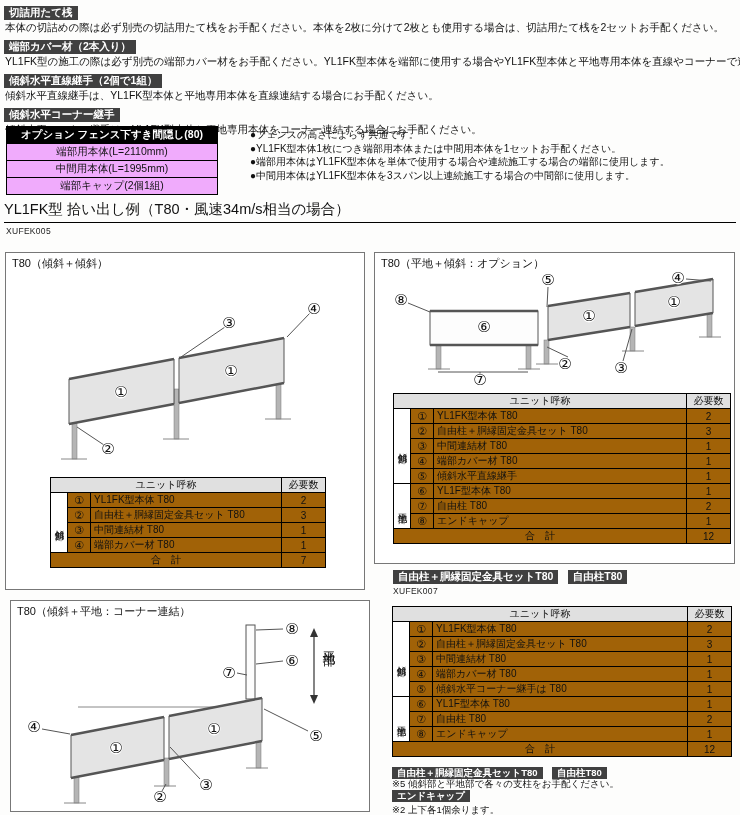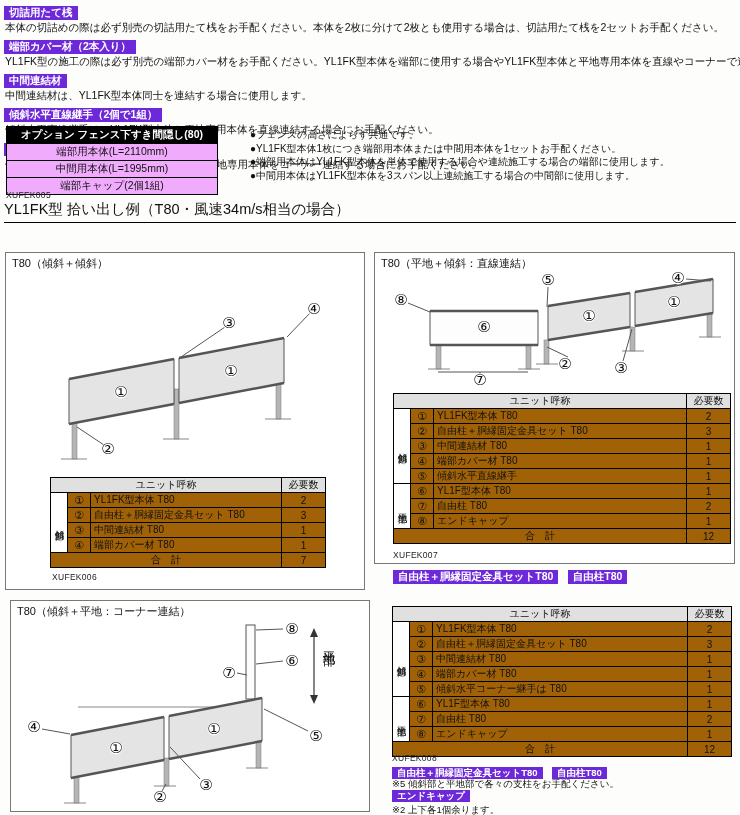--- a/index.html
+++ b/index.html
@@ -1,36 +1,36 @@
 <!DOCTYPE html>
 <html><head>
 <meta charset="utf-8">
 <style>
   * { margin:0; padding:0; box-sizing:border-box; }
   body { font-family:"Liberation Sans","DejaVu Sans",sans-serif; color:#111; background:#fff; }
   #page { position:relative; width:740px; height:815px; background:#fdfdfc; overflow:hidden; }
 
-  .blabel { display:inline-block; background:#6d28d9; color:#fff; font-weight:bold;
+  .blabel { display:inline-block; background:#404040; color:#fff; font-weight:bold;
             font-size:10.5px; line-height:1.3; padding:0 5px; }
 
   #top-notices { position:absolute; left:4px; top:2px; width:734px; }
   .notice { margin-bottom:1px; }
   .notice p { font-size:10.5px; line-height:1.25; margin:1px 0 2px 1px; white-space:nowrap; }
 
   #option-wrap { position:absolute; left:6px; top:126px; }
   table.opt { border-collapse:collapse; width:212px; background:#f0abfc; }
   table.opt th { background:#000; color:#fff; font-size:10.5px; font-weight:bold;
                  border:1px solid #000; padding:1px 4px; text-align:center; }
   table.opt td { border:1px solid #000; font-size:10.5px; padding:1px 4px;
                  text-align:center; height:16px; }
 
   #option-notes { position:absolute; left:250px; top:128px; width:486px; }
   #option-notes .bullet { font-size:10px; line-height:1.35; white-space:nowrap; }
 
-  .code { font-size:8.5px; color:#222; letter-spacing:.3px; }
+  .code { font-size:8.5px; color:#222; letter-spacing:.3px;margin-top:36px; }
   #code-005 { position:absolute; left:6px; top:190px; }
 
   #section-title { position:absolute; left:4px; top:200px; width:732px;
                    font-size:14.5px; font-weight:normal; border-bottom:1.5px solid #000;
                    padding-bottom:3px; }
 
   .dbox { position:absolute; border:1px solid #777; background:#fff; }
   #box1 { left:5px;   top:252px; width:360px; height:338px; }
   #box2 { left:374px; top:252px; width:361px; height:312px; }
   #box3 { left:10px;   top:600px; width:360px; height:212px; }
@@ -91,24 +91,20 @@
   <div id="top-notices">
     <div class="notice">
       <span class="blabel">切詰用たて桟</span>
       <p>本体の切詰めの際は必ず別売の切詰用たて桟をお手配ください。本体を2枚に分けて2枚とも使用する場合は、切詰用たて桟を2セットお手配ください。</p>
     </div>
     <div class="notice">
       <span class="blabel">端部カバー材（2本入り）</span>
       <p>YL1FK型の施工の際は必ず別売の端部カバー材をお手配ください。YL1FK型本体を端部に使用する場合やYL1FK型本体と平地専用本体を直線やコーナーで連結する場合に使用します。</p>
     </div>
     <div class="notice">
-      <span class="blabel">中間連結材</span>
-      <p>中間連結材は、YL1FK型本体同士を連結する場合に使用します。</p>
-    </div>
-    <div class="notice">
       <span class="blabel">傾斜水平直線継手（2個で1組）</span>
       <p>傾斜水平直線継手は、YL1FK型本体と平地専用本体を直線連結する場合にお手配ください。</p>
     </div>
     <div class="notice">
       <span class="blabel">傾斜水平コーナー継手</span>
       <p>傾斜水平コーナー継手は、YL1FK型本体と平地専用本体をコーナー連結する場合にお手配ください。</p>
     </div>
   </div>
 
   <div id="option-wrap">
@@ -215,21 +211,21 @@
       <tr>
         <td class="total-l" colspan="3">合　計</td>
         <td class="qty">7</td>
       </tr>
     </tbody>
       </table>
     <div id="code-006" class="code">XUFEK006</div>
   </div>
 
   <div id="box2" class="dbox">
-    <div class="dbox-title">T80（平地＋傾斜：直線連結）</div>
+    <div class="dbox-title">T80（平地＋傾斜：オプション）</div>
     <svg class="dsvg" width="348" height="120" viewBox="0 0 348 120">
       <g>
         <rect class="post" x="56" y="76" width="5" height="24"></rect>
         <rect class="post" x="146" y="76" width="5" height="24"></rect>
         <rect class="post" x="164" y="71" width="5" height="24"></rect>
         <rect class="post" x="250" y="58" width="5" height="24"></rect>
         <rect class="post" x="327" y="44" width="5" height="24"></rect>
         <line class="tick" x1="48" y1="100" x2="70" y2="100"></line>
         <line class="tick" x1="138" y1="100" x2="160" y2="100"></line>
         <line class="tick" x1="156" y1="95" x2="178" y2="95"></line>

